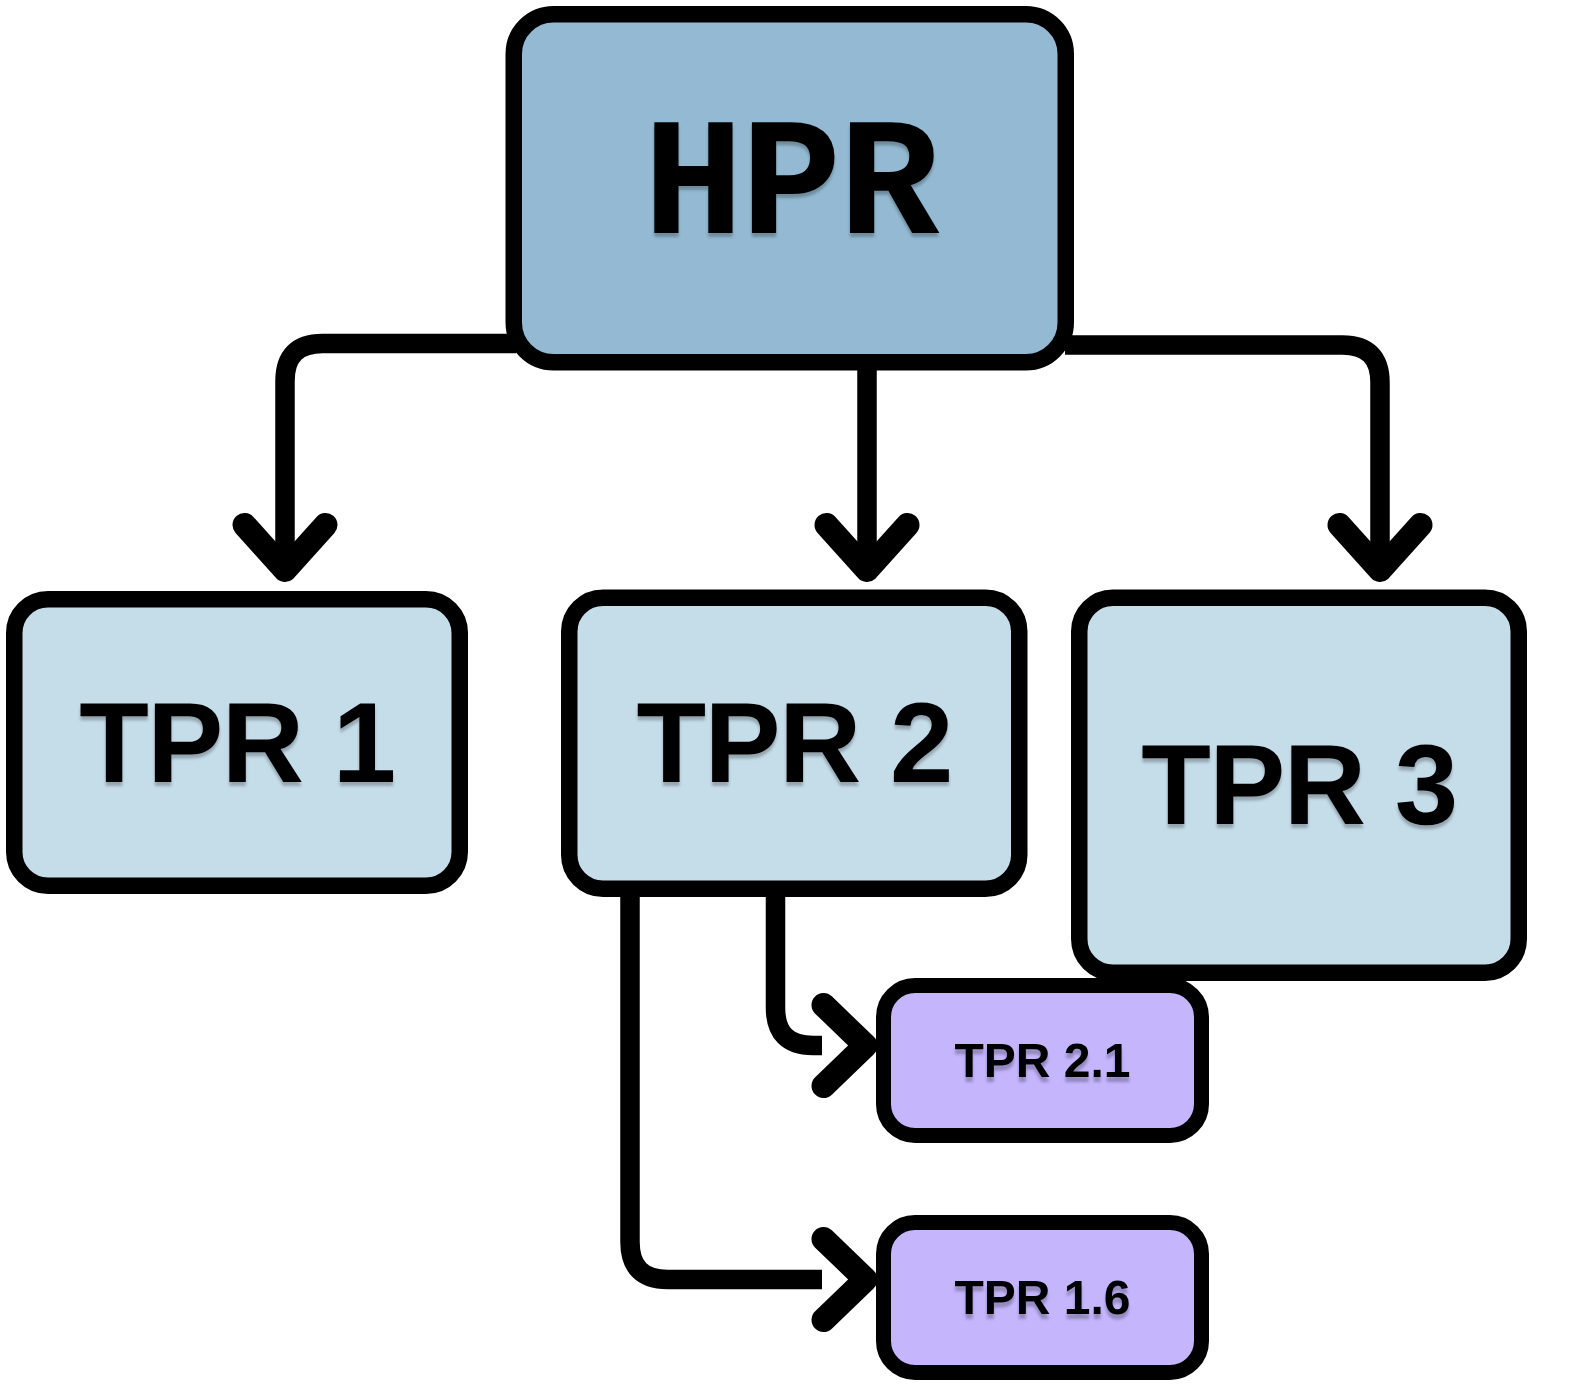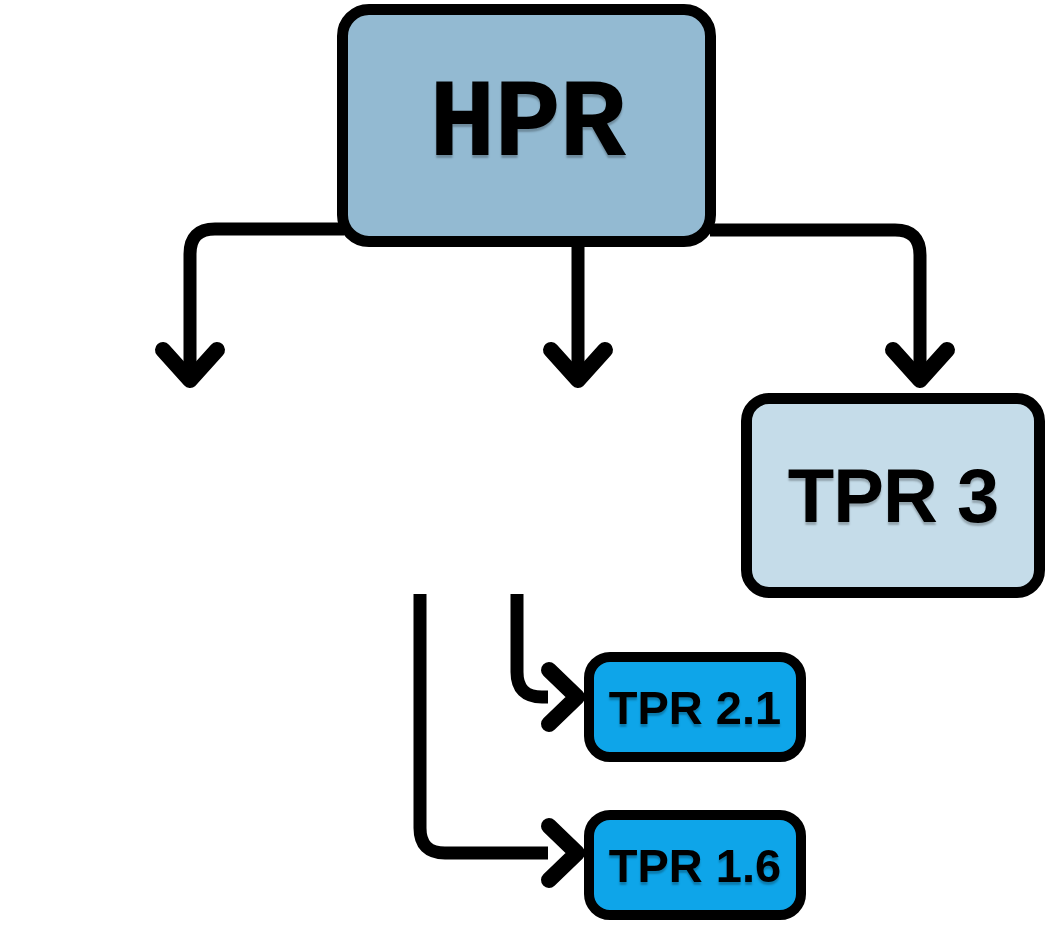--- a/index.html
+++ b/index.html
@@ -58,26 +58,26 @@
     font-family: Liberation Mono, monospace;
   }
   .node-child {
     background: #c5dce9;
     border-radius: 28px;
     font-size: 76px;
     letter-spacing: -1px;
   }
   .node-tpr1 { left: 4px;   top: 394px; width: 308px; height: 202px; }
   .node-tpr2 { left: 374px; top: 393px; width: 311px; height: 205px; }
-  .node-tpr3 { left: 741px; top: 393px; width: 304px; height: 205px; }
+  .node-tpr3 { left: 714px; top: 393px; width: 304px; height: 261px; }
   .node-grandchild {
-    background: #0ea5e9;
+    background: #c4b5fd;
     border-radius: 26px;
     border-width: 10px;
-    font-size: 47px;
+    font-size: 32px;
   }
   .node-tpr21 { left: 584px; top: 652px; width: 222px; height: 110px; }
   .node-tpr22 { left: 584px; top: 810px; width: 222px; height: 110px; }
 </style>
 </head>
 <body>
 
 <div class="canvas">
 
   <svg class="connectors" width="1056" height="928" viewBox="0 0 1056 928" aria-hidden="true">
@@ -103,21 +103,23 @@
     </g>
 
     <g>
       <path class="shaft" d="M 420 594 V 828 Q 420 853 445 853 H 548"></path>
       <path class="chevron" d="M 549 826 L 577 853 L 549 880"></path>
     </g>
   </svg>
 
   <div class="node node-root">HPR</div>
 
+  <div class="node node-child node-tpr1">TPR 1</div>
 
+  <div class="node node-child node-tpr2">TPR 2</div>
 
   <div class="node node-child node-tpr3">TPR 3</div>
 
   <div class="node node-grandchild node-tpr21">TPR 2.1</div>
 
   <div class="node node-grandchild node-tpr22">TPR 1.6</div>
 
 </div>
 
 </body></html>

